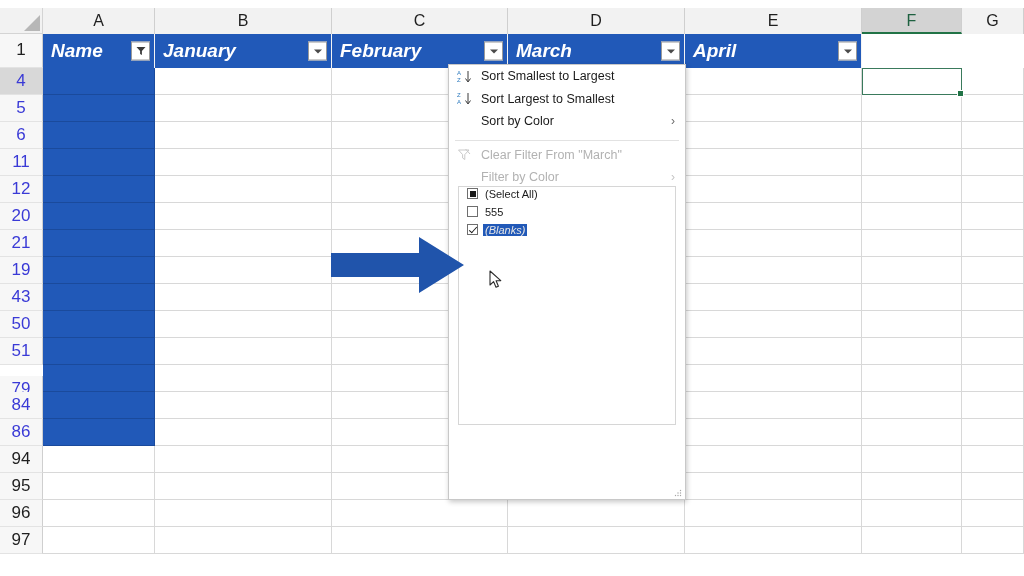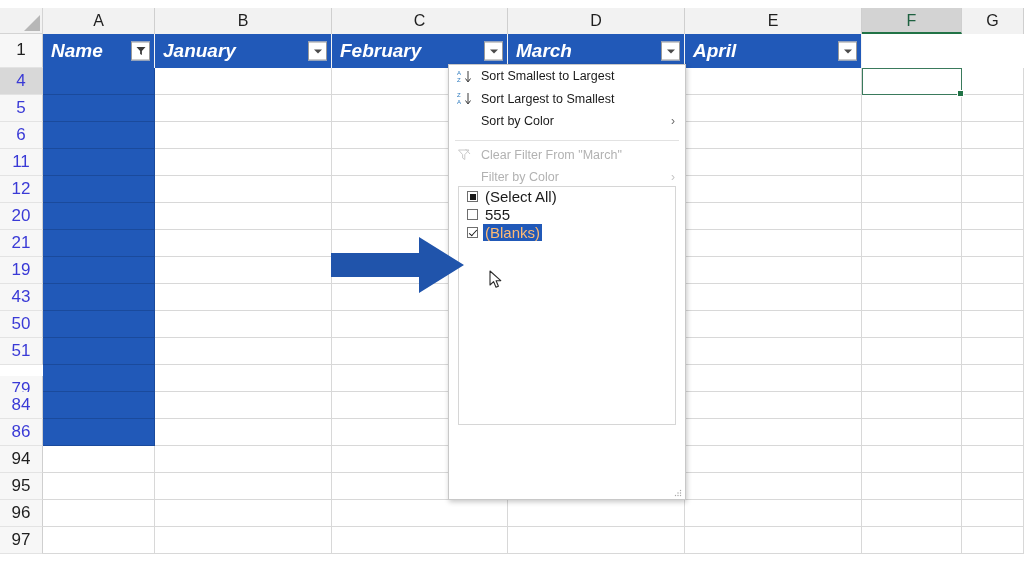--- a/index.html
+++ b/index.html
@@ -236,23 +236,23 @@
     width: 218px; height: 239px;
     border: 1px solid #d6d6d6;
     background: #ffffff;
     box-sizing: border-box;
     overflow: hidden;
   }
   .list-item {
     position: relative;
     height: 17px;
     display: flex;
-    align-items: center;
+    align-items: flex-start;
     padding-left: 8px;
-    font-size: 15px;
+    font-size: 11px;
     color: #1a1a1a;
     margin-top: 1px;
   }
   .chk {
     width: 11px; height: 11px;
     border: 1px solid #6e6e6e;
     background: #ffffff;
     box-sizing: border-box;
     position: relative;
     flex: 0 0 11px;
@@ -270,21 +270,22 @@
     position: absolute;
     left: 3px; top: 0px;
     width: 3px; height: 7px;
     border: solid #1a1a1a;
     border-width: 0 1.6px 1.6px 0;
     transform: rotate(42deg);
   }
   .li-label { padding: 0 2px; }
   .li-label.selected {
     background: #2159b8;
-    color: #fdba74;
+    color: #e5e5e5;
+    font-style: italic;
   }
 
   
   .btn-row {
     position: absolute;
     left: 0; bottom: 14px;
     width: 238px;
     display: flex;
     justify-content: flex-end;
     padding-right: 12px;

